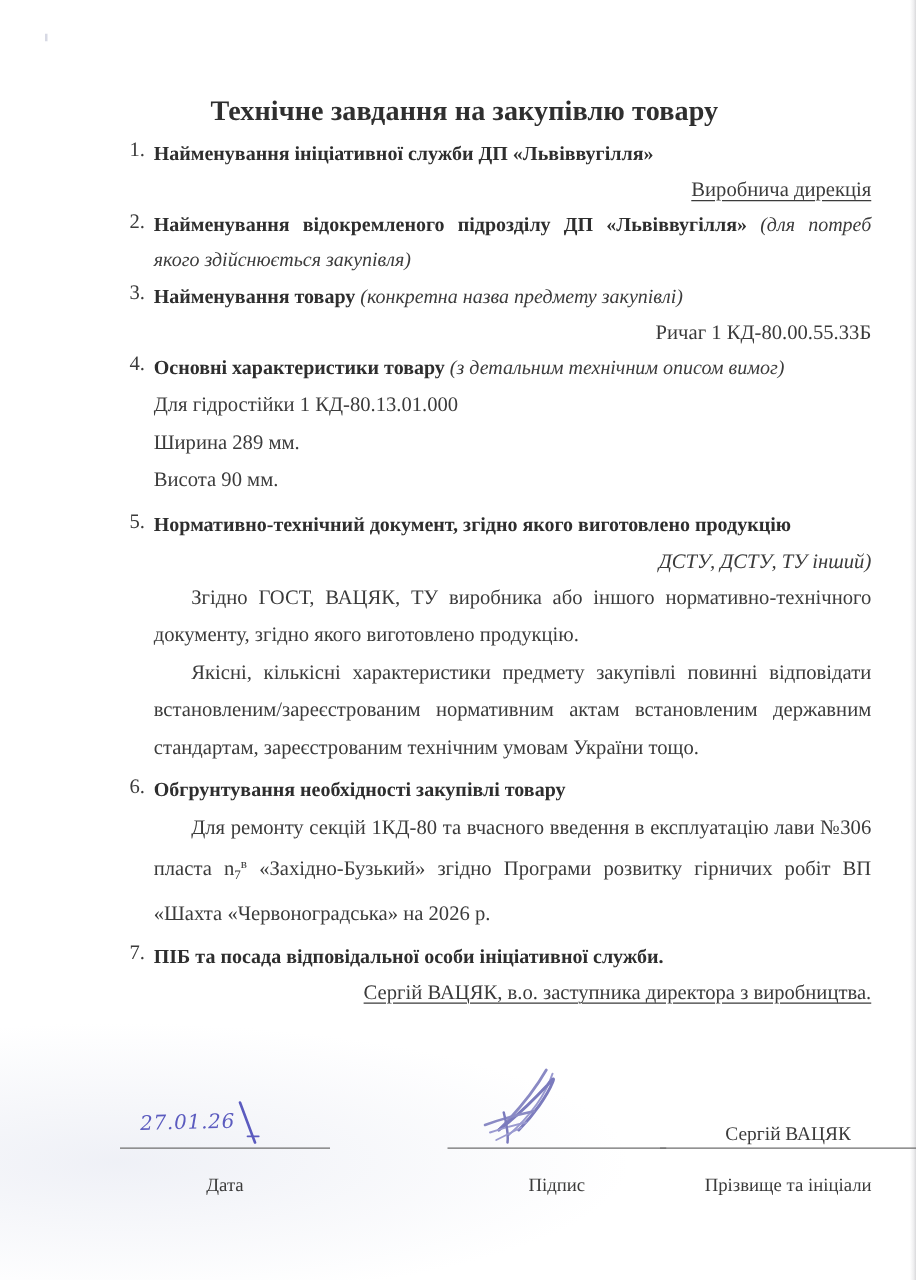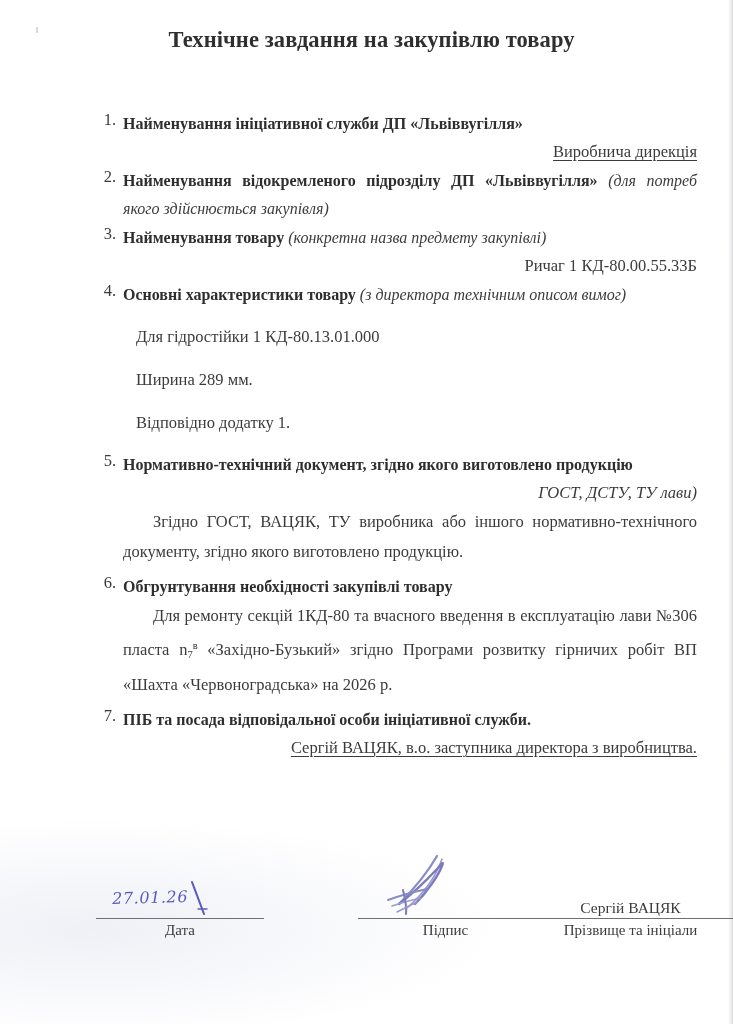--- a/index.html
+++ b/index.html
@@ -47,21 +47,21 @@
     padding: 0;
   }
 
   .doc-title {
     text-align: center;
     font-weight: bold;
     font-size: 22.5px;
     letter-spacing: .1px;
     color: #2f2f2f;
     margin: 0;
-    padding-top: 27px;
+    padding-top: 76px;
     padding-left: 18px;
     padding-right: 8px;
     font-family: "Liberation Serif", "DejaVu Serif", serif;
   }
 
   ol.items {
     list-style: none;
     margin: 0;
     padding: 0;
     position: absolute;
@@ -116,21 +116,21 @@
     line-height: 30px;
     text-align: justify;
     text-justify: inter-word;
     margin: 0;
     text-indent: 30px;
   }
 
   .spec {
     font-size: 16.5px;
     line-height: 30px;
-    margin: 13px;
+    margin: 0;
   }
 
   sub.sb { font-size: 10.5px; vertical-align: -3px; }
   sup.sp { font-size: 10.5px; vertical-align: 6px; }
 
   
   .sig-block {
     position: absolute;
     left: 96px;
     right: 56px;
@@ -143,20 +143,21 @@
   }
   .sig-col .rule {
     border-bottom: 1px solid #6f6f6f;
     height: 0;
   }
   .sig-col .caption {
     font-size: 15px;
     line-height: 20px;
     padding-top: 1px;
     color: #3b3b3b;
+    margin-top: 19px;
   }
   .sig-col .filled {
     font-size: 15.5px;
     line-height: 20px;
     color: #3b3b3b;
     white-space: nowrap;
   }
 
   .col-date  { left: 0px;   width: 168px; }
   .col-sign  { left: 262px; width: 175px; }
@@ -229,34 +230,35 @@
         <span class="b">Найменування товару</span>
         <span class="i">(конкретна назва предмету закупівлі)</span>
       </div>
       <div class="sub">Ричаг 1 КД-80.00.55.33Б</div>
     </li>
 
     <li class="item" style="margin-bottom:2px;">
       <span class="num">4.</span>
       <div class="head-line nojust">
         <span class="b">Основні характеристики товару</span>
-        <span class="i">(з директора технічним описом вимог)</span>
+        <span class="i">(з детальним технічним описом вимог)</span>
       </div>
       <div class="spec">Для гідростійки 1 КД-80.13.01.000</div>
       <div class="spec">Ширина 289 мм.</div>
-      <div class="spec">Відповідно додатку 1.</div>
+      <div class="spec">Висота 90 мм.</div>
     </li>
 
     <li class="item" style="margin-top:8px; margin-bottom:2px;">
       <span class="num">5.</span>
       <div class="head-line">
         <span class="b">Нормативно-технічний документ, згідно якого виготовлено продукцію</span>
       </div>
-      <div class="sub ital">ГОСТ, ДСТУ, ТУ лави)</div>
+      <div class="sub ital">ДСТУ, ДСТУ, ТУ інший)</div>
       <p class="para">Згідно ГОСТ, ВАЦЯК, ТУ виробника або іншого нормативно-технічного документу, згідно якого виготовлено продукцію.</p>
+      <p class="para">Якісні, кількісні характеристики предмету закупівлі повинні відповідати встановленим/зареєстрованим нормативним актам встановленим державним стандартам, зареєстрованим технічним умовам України тощо.</p>
     </li>
 
     <li class="item" style="margin-top:6px; margin-bottom:2px;">
       <span class="num">6.</span>
       <div class="head-line nojust">
         <span class="b">Обгрунтування необхідності закупівлі товару</span>
       </div>
       <p class="para"><span>Для ремонту секцій 1КД-80 та вчасного введення в експлуатацію лави №306 пласта n</span><sub class="sb">7</sub><sup class="sp">в</sup><span> «Західно-Бузький» згідно Програми розвитку гірничих робіт ВП «Шахта «Червоноградська» на 2026 р.</span></p>
     </li>
 

